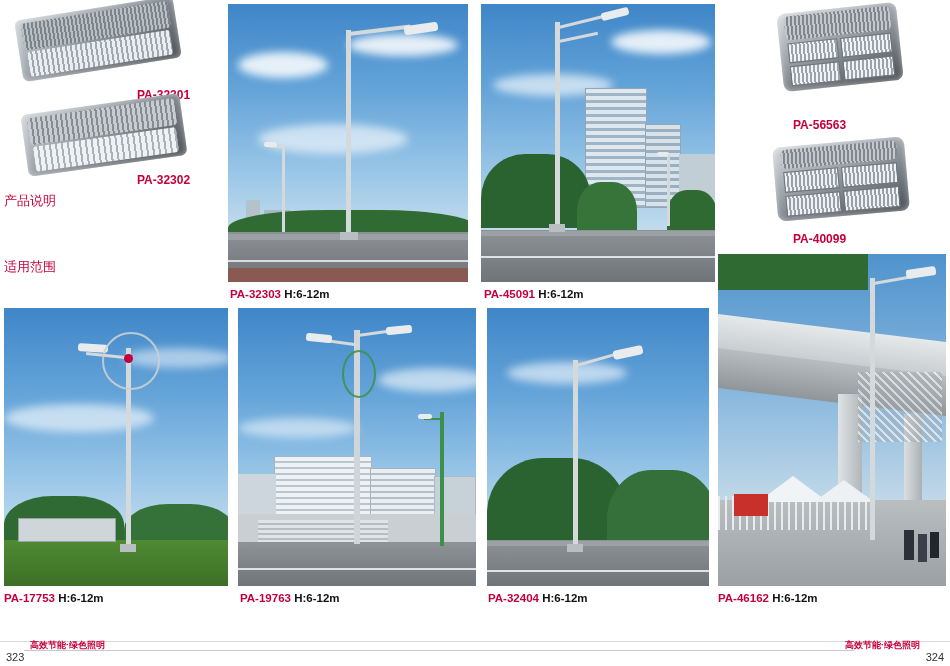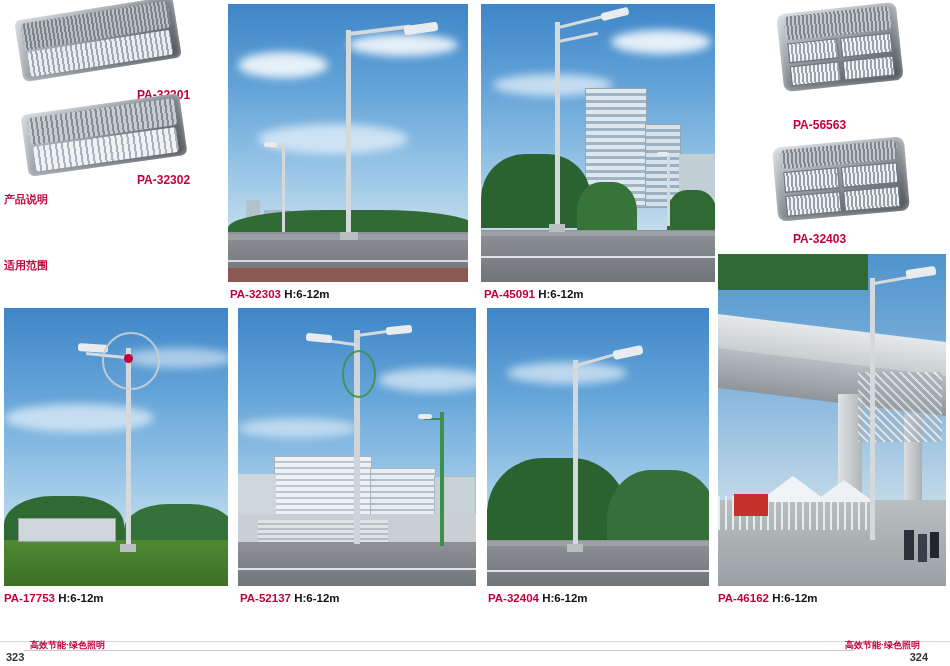--- a/index.html
+++ b/index.html
@@ -127,22 +127,22 @@
     width: 90%;
     height: 40%;
     background: repeating-linear-gradient(to right,
       #e9eef1 0px, #e9eef1 3px, #9fa8ae 3px, #9fa8ae 5px);
     border-radius: 3px;
   }
 
   
   .txt-title {
     position: absolute;
-    font-size: 11px;
-    font-weight: bold;
+    font-size: 13px;
+    font-weight: normal;
     color: #c4003c;
     white-space: nowrap;
   }
   .txt-body {
     position: absolute;
     font-size: 8.2px;
     line-height: 1.42;
     color: #222;
     text-align: justify;
   }
@@ -155,24 +155,24 @@
     width: 950px;
     height: 24px;
     background: #ffffff;
     border-top: 1px solid #d9d9d9;
   }
   .pagenum {
     position: absolute;
     bottom: 3px;
     font-size: 11px;
     color: #333;
-    font-weight: bold;
+    font-weight: normal;
   }
   .pagenum.left { left: 6px; }
-  .pagenum.right { right: 22px; }
+  .pagenum.right { right: 6px; }
   .footer-label {
     position: absolute;
     bottom: 14px;
     font-size: 9px;
     color: #c4003c;
     font-weight: bold;
     white-space: nowrap;
   }
   .footer-label.l { left: 30px; }
   .footer-label.r { right: 30px; }
@@ -224,21 +224,21 @@
     <div style="position:absolute; left:6%; top:4%; width:88%; height:26%;
                 background:repeating-linear-gradient(to right,#c3c9ce 0px,#c3c9ce 2px,#7f868c 2px,#7f868c 4px); border-radius:5px;"></div>
     <div style="position:absolute; left:7%; bottom:6%; width:86%; height:60%;
                 display:grid; grid-template-columns:1fr 1fr; grid-template-rows:1fr 1fr; gap:3px;">
       <div style="background:repeating-linear-gradient(to right,#eef2f5 0,#eef2f5 2px,#97a0a6 2px,#97a0a6 4px); border:1px solid #6f767c;"></div>
       <div style="background:repeating-linear-gradient(to right,#eef2f5 0,#eef2f5 2px,#97a0a6 2px,#97a0a6 4px); border:1px solid #6f767c;"></div>
       <div style="background:repeating-linear-gradient(to right,#eef2f5 0,#eef2f5 2px,#97a0a6 2px,#97a0a6 4px); border:1px solid #6f767c;"></div>
       <div style="background:repeating-linear-gradient(to right,#eef2f5 0,#eef2f5 2px,#97a0a6 2px,#97a0a6 4px); border:1px solid #6f767c;"></div>
     </div>
   </div>
-  <div class="code-only" style="left:793px; top:232px;">PA-32403</div>
+  <div class="code-only" style="left:793px; top:232px;">PA-40099</div>
 
   <div class="photo" style="left:228px; top:4px; width:240px; height:278px;">
     <div class="sky"></div>
     <div class="cloud" style="left:10px; top:48px; width:90px; height:26px;"></div>
     <div class="cloud" style="left:120px; top:30px; width:110px; height:22px;"></div>
     <div class="cloud" style="left:30px; top:120px; width:150px; height:30px; opacity:.7;"></div>
 
     <div class="bldg" style="left:245px; top:186px; width:0; height:0;"></div>
     <div class="bldg" style="left:18px; top:196px; width:14px; height:32px; background:#b4c2cc;"></div>
     <div class="bldg" style="left:36px; top:206px; width:26px; height:22px; background:#a9b8c3;"></div>
@@ -345,21 +345,21 @@
     <div class="arm" style="left:120px; top:26px; width:40px; height:3px; transform: rotate(-8deg);"></div>
     <div class="lamp" style="left:68px; top:26px; width:26px; height:8px; transform: rotate(6deg);"></div>
     <div class="lamp" style="left:148px; top:18px; width:26px; height:8px; transform: rotate(-6deg);"></div>
     <div style="position:absolute; left:104px; top:42px; width:30px; height:44px; border:2px solid #3e8f4a; border-radius:50%; opacity:.85;"></div>
 
     <div class="pole" style="left:202px; top:104px; width:4px; height:134px; background:#3e8f4a;"></div>
     <div class="arm" style="left:186px; top:110px; width:18px; height:2px; background:#3e8f4a;"></div>
     <div class="lamp" style="left:180px; top:106px; width:14px; height:5px;"></div>
   </div>
   <div class="caption" style="left:240px; top:592px;">
-    <span>PA-52137</span>
+    <span>PA-19763</span>
     <span class="hsuffix">H:6-12m</span>
   </div>
 
   <div class="photo" style="left:487px; top:308px; width:222px; height:278px;">
     <div class="sky"></div>
     <div class="cloud" style="left:20px; top:54px; width:120px; height:22px; opacity:.7;"></div>
     <div class="treeline" style="left:0; top:150px; width:140px; height:92px; background:#2b6330;"></div>
     <div class="treeline" style="left:120px; top:162px; width:110px; height:82px; background:#35703a;"></div>
 
     <div class="ground" style="height:46px; background:linear-gradient(to bottom,#8e9296,#6f7478);"></div>

